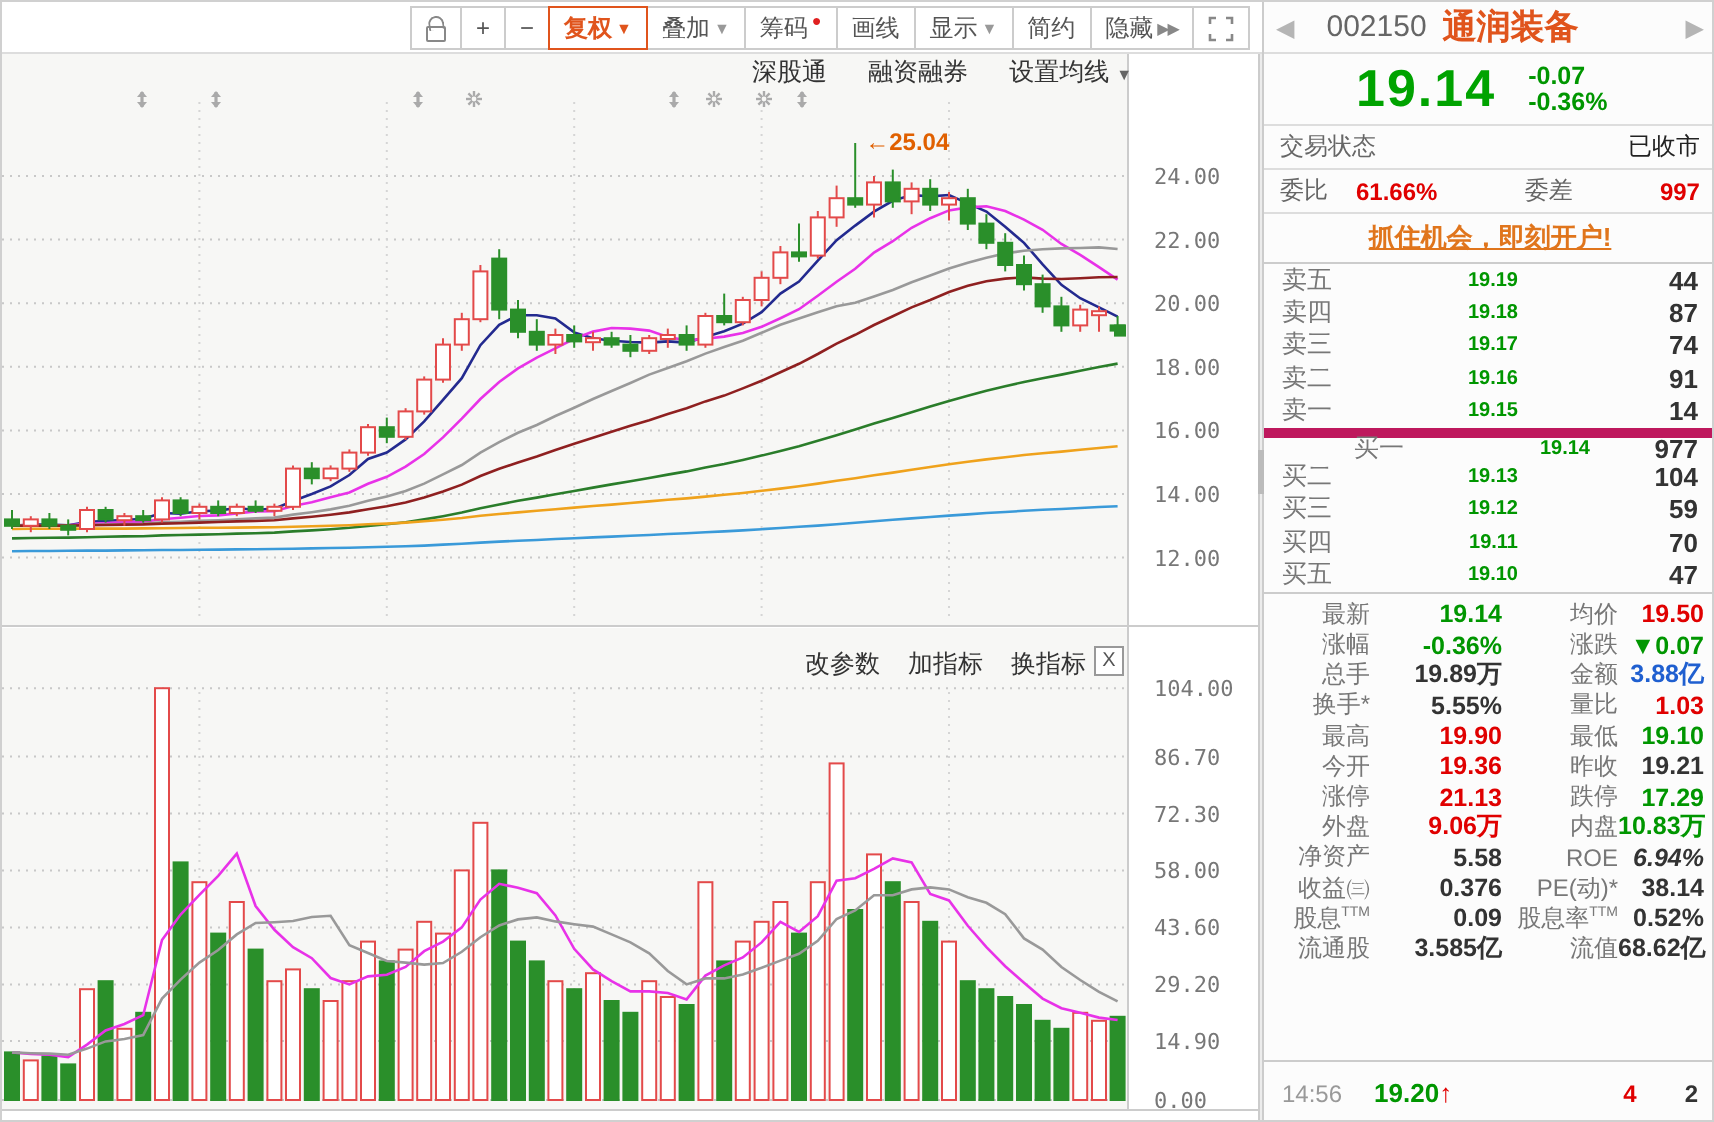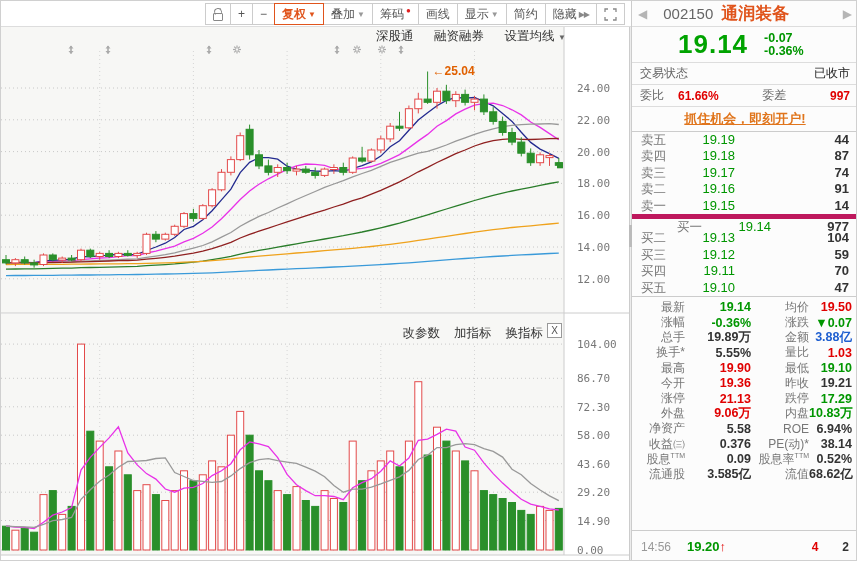--- a/index.html
+++ b/index.html
@@ -60,23 +60,23 @@
   .row-line { height:22px; border-top:1px solid #ddd; display:flex; align-items:center; padding:0 8px; }
   .lab { color:#666; }
   .status-val { margin-left:auto; color:#222; }
   .red-val { color:#e00000; font-weight:bold; }
   .weibi-val { margin-left:14px; }
   .weicha-lab { margin-left:auto; }
   .weicha-val { margin-left:auto; }
   .ad-row { height:25px; border-top:1px solid #ddd; display:flex; align-items:center; justify-content:center; }
   .ad-link { color:#e0751c; font-weight:bold; font-size:13px; text-decoration:underline; cursor:pointer; }
   .book { border-top:1px solid #ccc; }
-  .bk-row { display:flex; height:16.4px; padding:0 9px; cursor:pointer; }
+  .bk-row { display:flex; align-items:center; height:16.4px; padding:0 9px; cursor:pointer;gap:24px; }
   .bk-label { color:#777; font-size:12.5px; width:36px; }
-  .bk-price { width:58px; text-align:right; font-weight:normal; font-size:13px; color:#009600; }
+  .bk-price { width:58px; text-align:right; font-weight:bold; font-size:10px; color:#009600; }
   .bk-qty { margin-left:auto; font-weight:bold; font-size:13px; color:#333; }
   .bk-sep { border-top:5px solid #be185d;padding-left:45px; }
   .stats { border-top:1px solid #ccc; padding:2px 0; }
   .stat-row { display:grid; grid-template-columns:47px 66px 58px 1fr; align-items:center; height:15.2px; padding:0 6px; }
   .stat-label { color:#777; font-size:12px; white-space:nowrap;text-align:right; }
   .stat-label sup { font-size:7px; }
   .stat-value { font-weight:bold; font-size:12.5px; text-align:right; white-space:nowrap; }
   .collapse-handle {
     position:absolute; left:50%; transform:translateX(-50%); bottom:22px;
     width:66px; height:9px; background:#d8d8d8; border-radius:3px 3px 0 0;
@@ -548,21 +548,21 @@
         <div class="stat-row">
           <span class="stat-label">外盘</span>
           <span class="stat-value" style="color: rgb(224, 0, 0);">9.06万</span>
           <span class="stat-label">内盘</span>
           <span class="stat-value" style="color: rgb(0, 150, 0);">10.83万</span>
         </div>
         <div class="stat-row">
           <span class="stat-label">净资产</span>
           <span class="stat-value" style="color: rgb(51, 51, 51);">5.58</span>
           <span class="stat-label">ROE</span>
-          <span class="stat-value" style="color: rgb(51, 51, 51);">6.94%</span>
+          <span class="stat-value" style="color: rgb(51, 51, 51); font-style: italic;">6.94%</span>
         </div>
         <div class="stat-row">
           <span class="stat-label">收益㈢</span>
           <span class="stat-value" style="color: rgb(51, 51, 51);">0.376</span>
           <span class="stat-label">PE(动)*</span>
           <span class="stat-value" style="color: rgb(51, 51, 51);">38.14</span>
         </div>
         <div class="stat-row">
           <span class="stat-label">股息<sup>TTM</sup></span>
           <span class="stat-value" style="color: rgb(51, 51, 51);">0.09</span>

